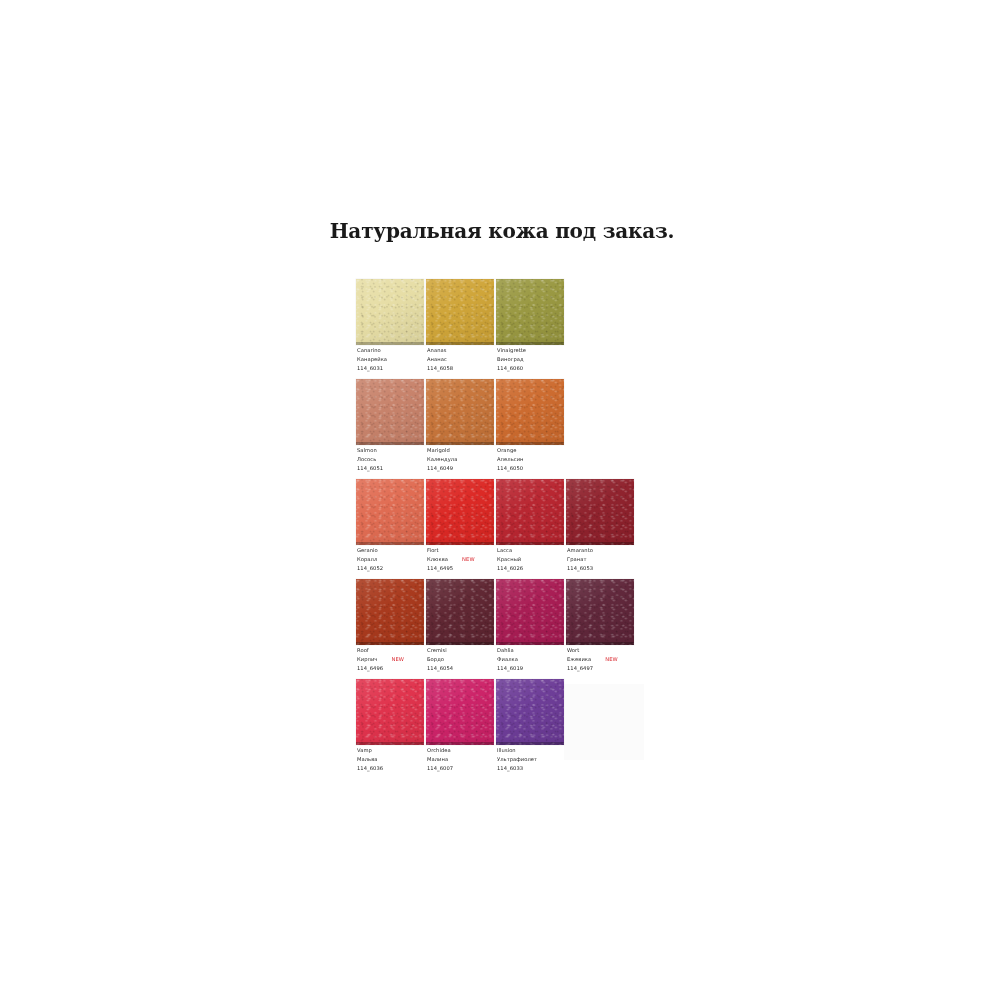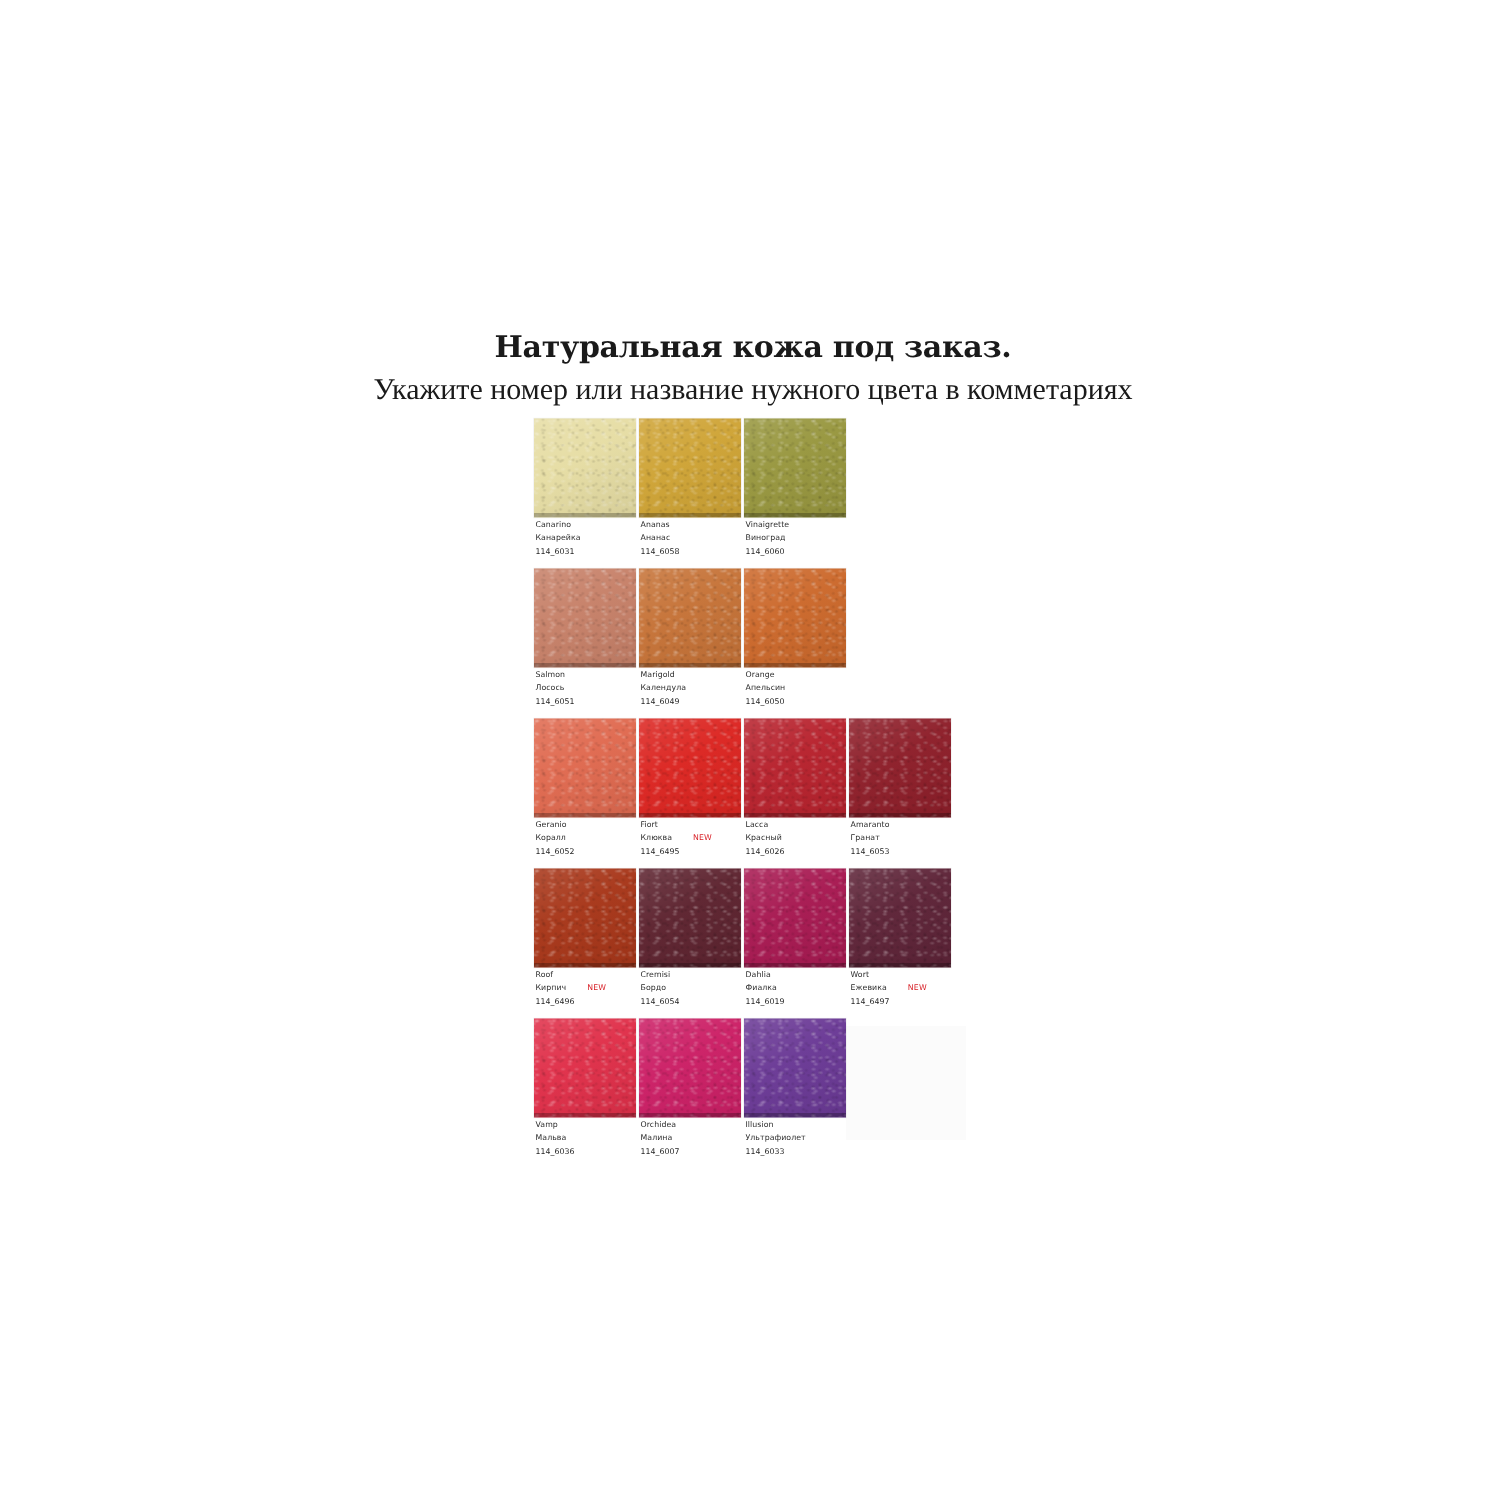--- a/index.html
+++ b/index.html
@@ -138,21 +138,20 @@
     pointer-events: none;
   }
 </style>
 </head>
 <body>
 
 <div id="page">
 
   <div class="heading-block">
     <div class="title-line-1">Натуральная кожа под заказ.</div>
-    <div class="title-line-2">Укажите номер или название нужного цвета в комметариях</div>
   </div>
 
   <div class="pale-block" style="left:564px; top:684px; width:80px; height:76px;"></div>
 
   <div id="swatch-grid">
       <div class="swatch-row">
         <div class="swatch-cell" style="left: 0px;">
           <div class="swatch-chip" style="background: rgb(230, 221, 164);">
             <div class="grain"></div>
             <div class="sheen"></div>

